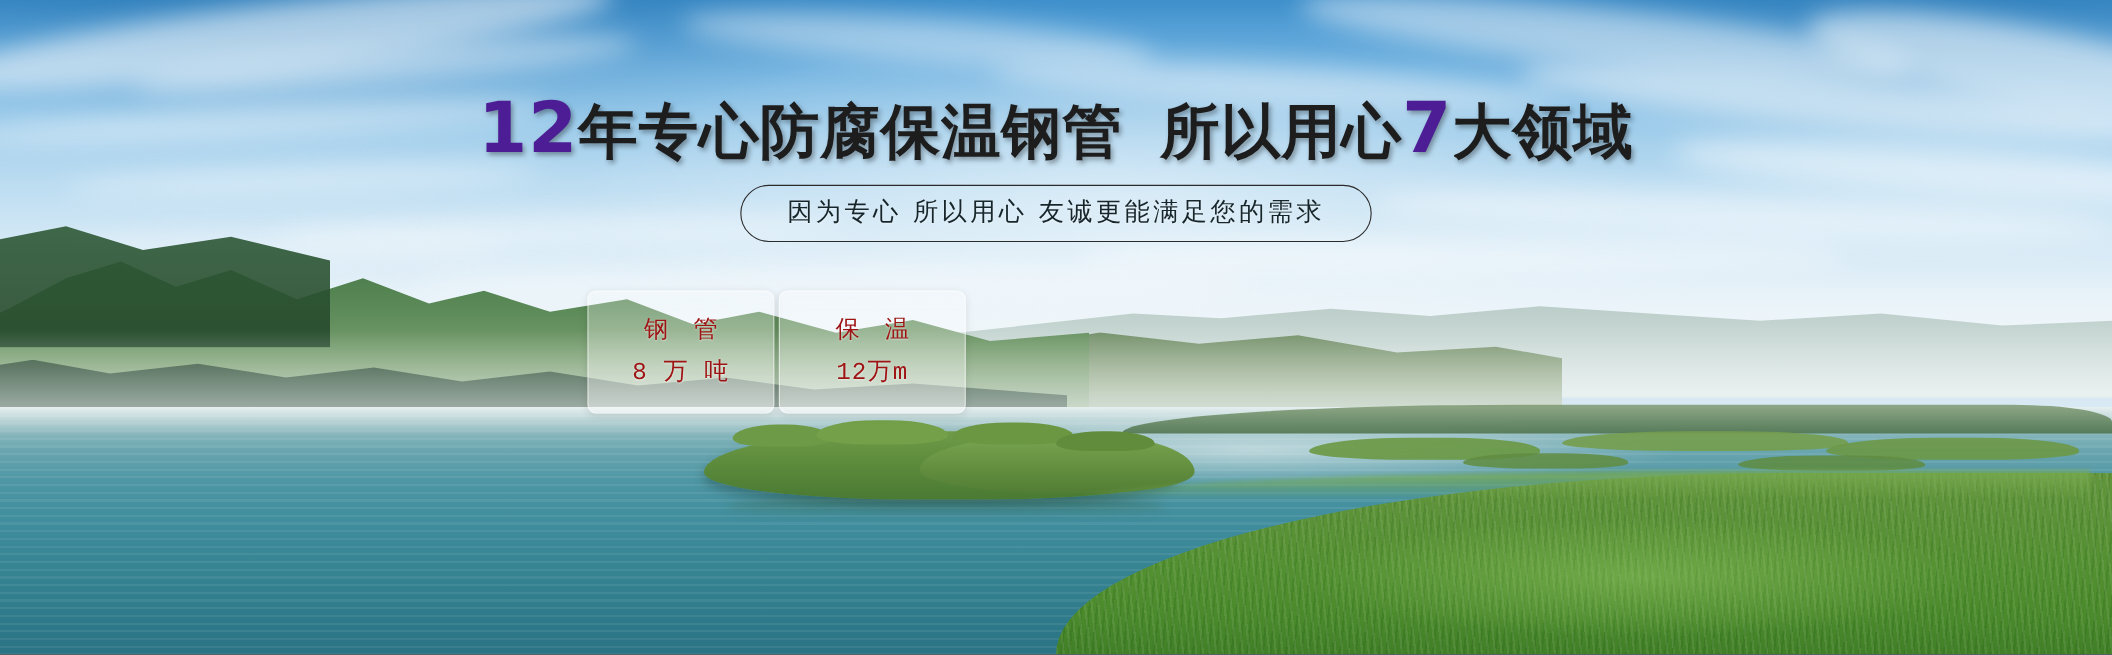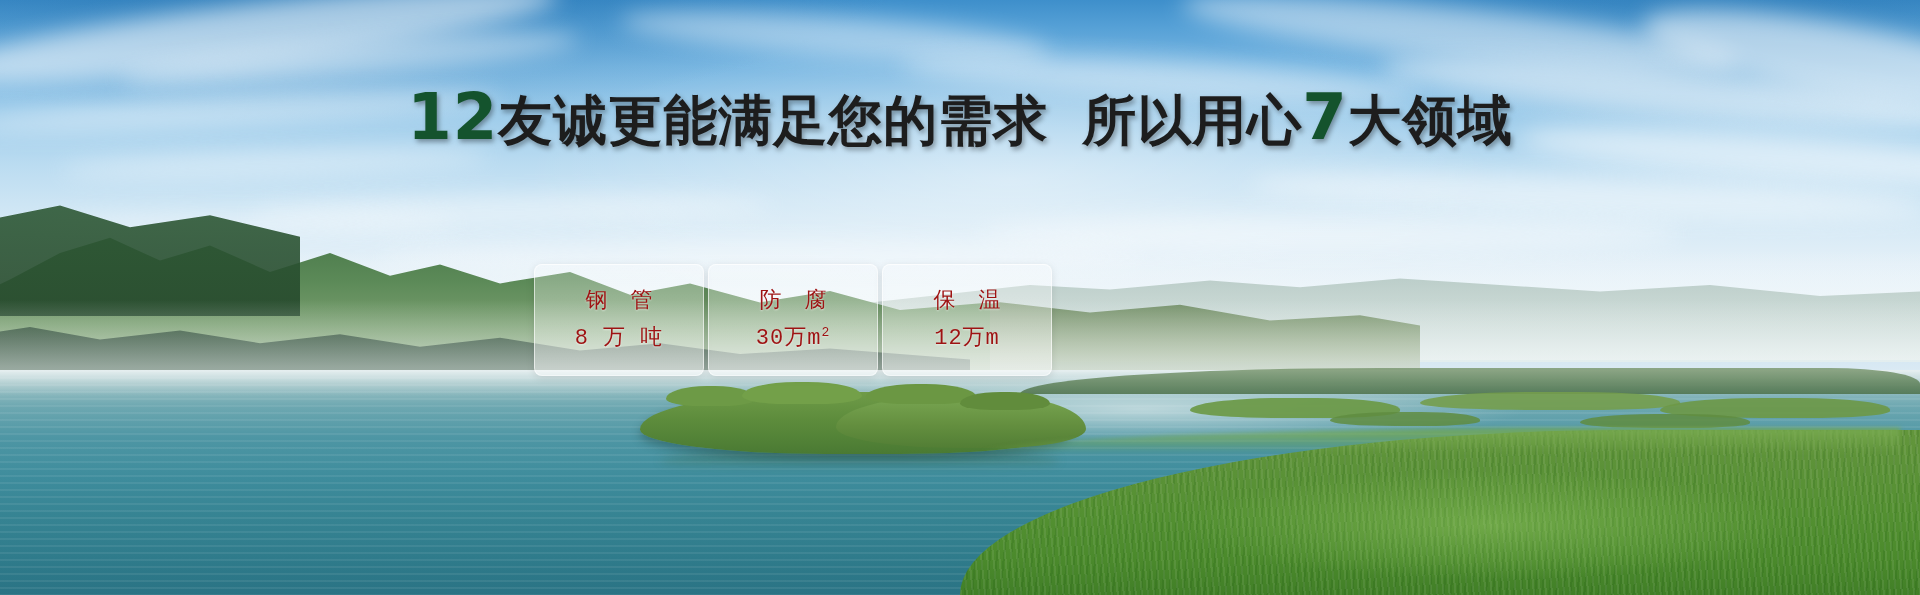--- a/index.html
+++ b/index.html
@@ -210,21 +210,21 @@
     text-align:center;
     font-family:"DejaVu Sans","Liberation Sans",sans-serif;
     font-weight:bold;
     font-size:54px;
     line-height:62px;
     letter-spacing:1px;
     white-space:nowrap;
     text-shadow:2px 3px 5px rgba(0,0,0,.35);
   }
   .hl-dark{color:#1d1d1d;}
-  .hl-red{color:#14532d;}
+  .hl-red{color:#4c1d95;}
   .hl-num{font-size:64px;}
   .hl-gap{display:inline-block;width:34px;}
 
   .subtitle-wrap{
     position:absolute;left:0;top:168px;width:1920px;text-align:center;
   }
   .subtitle{
     display:inline-block;
     padding:9px 42px 11px;
     border:1px solid #2b2b2b;
@@ -327,35 +327,34 @@
 
     <div class="fg-grass"></div>
     <div class="fg-grass-tex"></div>
     <div class="fg-grass-edge"></div>
     <div class="fg-grass-hi"></div>
   </div>
 
   <div class="content">
 
     <div class="headline">
-      <span class="hl-red hl-num">12</span><span class="hl-dark">友诚更能满足您的需求</span><span class="hl-gap"></span><span class="hl-dark">所以用心</span><span class="hl-red hl-num">7</span><span class="hl-dark">大领域</span>
+      <span class="hl-red hl-num">12</span><span class="hl-dark">年专心防腐保温钢管</span><span class="hl-gap"></span><span class="hl-dark">所以用心</span><span class="hl-red hl-num">7</span><span class="hl-dark">大领域</span>
     </div>
 
+    <div class="subtitle-wrap">
+      <div class="subtitle">因为专心 所以用心  友诚更能满足您的需求</div>
+    </div>
 
     <div class="cards">
 
       <div class="card">
         <div class="card-title">钢 管</div>
         <div class="card-value"><span>8 万 吨</span><sup></sup></div>
       </div>
 
-      <div class="card">
-        <div class="card-title">防 腐</div>
-        <div class="card-value"><span>30万m</span><sup>2</sup></div>
-      </div>
 
       <div class="card">
         <div class="card-title">保 温</div>
         <div class="card-value"><span>12万m</span><sup></sup></div>
       </div>
 
     </div>
   </div>
 </div>
 

